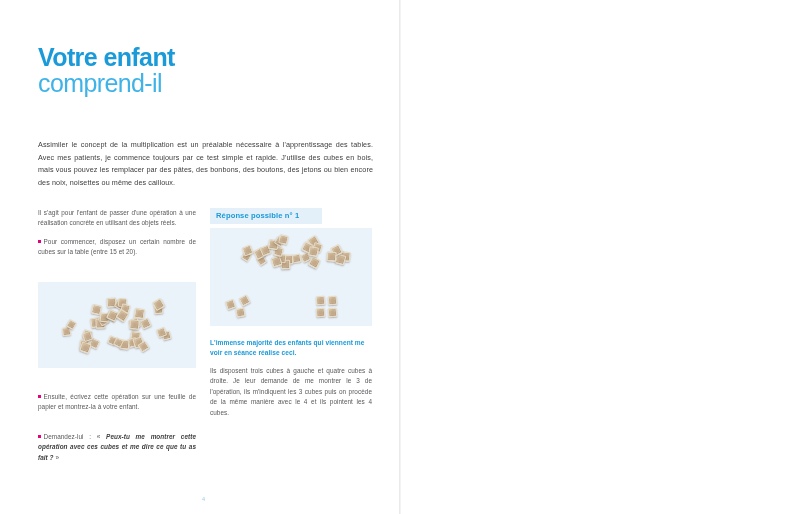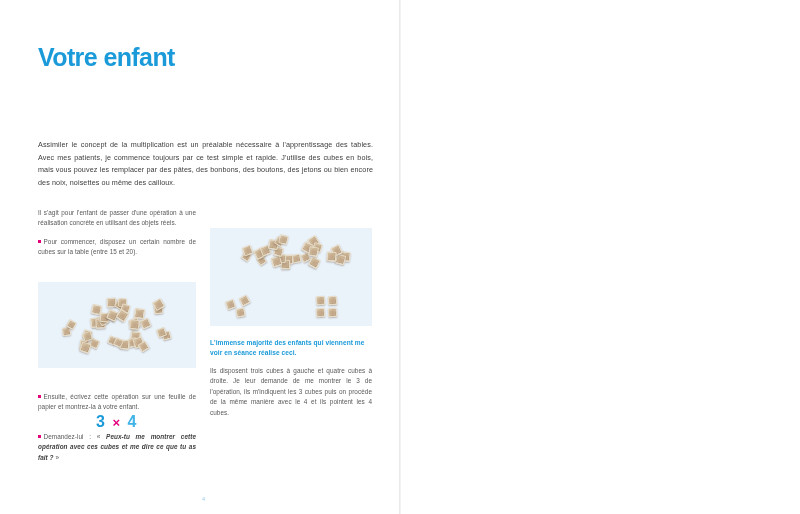--- a/index.html
+++ b/index.html
@@ -86,20 +86,21 @@
 </style>
 </head>
 <body>
 
 <div class="spread">
 
   <div class="page page-left">
 
     <div class="title-block">
       <div class="t-line t-bold">Votre enfant</div>
+      <div class="t-line t-light">comprend-il</div>
     </div>
 
     <div class="intro">Assimiler le concept de la multiplication est un préalable nécessaire à l'apprentissage des tables. Avec mes patients, je commence toujours par ce test simple et rapide. J'utilise des cubes en bois, mais vous pouvez les remplacer par des pâtes, des bonbons, des boutons, des jetons ou bien encore des noix, noisettes ou même des cailloux.</div>
 
     <div class="col lc-a">
       <p>Il s'agit pour l'enfant de passer d'une opération à une réalisation concrète en utilisant des objets réels.</p>
       <p class="bullet">Pour commencer, disposez un certain nombre de cubes sur la table (entre 15 et 20).</p>
     </div>
 
     <div class="photo" style="left:38px;top:282px;width:158px;height:86px;">
@@ -136,30 +137,26 @@
         <div class="cube" style="left: 97.3629px; top: 27.4886px; transform: rotate(9.41675deg) scale(1.13217);"></div>
         <div class="cube" style="left: 103.024px; top: 36.6727px; transform: rotate(-24.5666deg) scale(1.02752);"></div>
         <div class="cube" style="left: 92.0557px; top: 36.6218px; transform: rotate(-24.2701deg) scale(1.12554);"></div>
         <div class="cube" style="left: 91.5816px; top: 37.7196px; transform: rotate(6.84937deg) scale(1.09908);"></div>
       </div>
 
     <div class="col lc-b">
       <p class="bullet">Ensuite, écrivez cette opération sur une feuille de papier et montrez-la à votre enfant.</p>
     </div>
 
-    <div class="equation">
-      <span class="eq-3">3</span>
-      <span class="eq-x">×</span>
-      <span class="eq-4">4</span>
-    </div>
 
     <div class="col lc-c">
       <p class="bullet"><span>Demandez-lui : « </span><span class="bold-i">Peux-tu me montrer cette opération avec ces cubes et me dire ce que tu as fait ?</span><span> »</span></p>
     </div>
 
+    <div class="chip" style="left:210px;top:208px;width:112px;">Réponse possible n° 1</div>
 
     <div class="photo" style="left:210px;top:228px;width:162px;height:98px;">
         <div class="cube" style="left: 131.286px; top: 24.4623px; transform: rotate(8.19787deg) scale(1.0949);"></div>
         <div class="cube" style="left: 126.095px; top: 27.4548px; transform: rotate(15.2639deg) scale(1.06921);"></div>
         <div class="cube" style="left: 90.8338px; top: 24.5284px; transform: rotate(-26.3532deg) scale(0.924171);"></div>
         <div class="cube" style="left: 99.6419px; top: 30.2266px; transform: rotate(27.6675deg) scale(1.08695);"></div>
         <div class="cube" style="left: 82.4938px; top: 26.0746px; transform: rotate(-7.61214deg) scale(0.955083);"></div>
         <div class="cube" style="left: 74.3875px; top: 27.0356px; transform: rotate(-0.834191deg) scale(1.07424);"></div>
         <div class="cube" style="left: 70.787px; top: 31.8247px; transform: rotate(-2.12209deg) scale(1.04937);"></div>
         <div class="cube" style="left: 67.0029px; top: 26.1449px; transform: rotate(5.80813deg) scale(0.989106);"></div>

